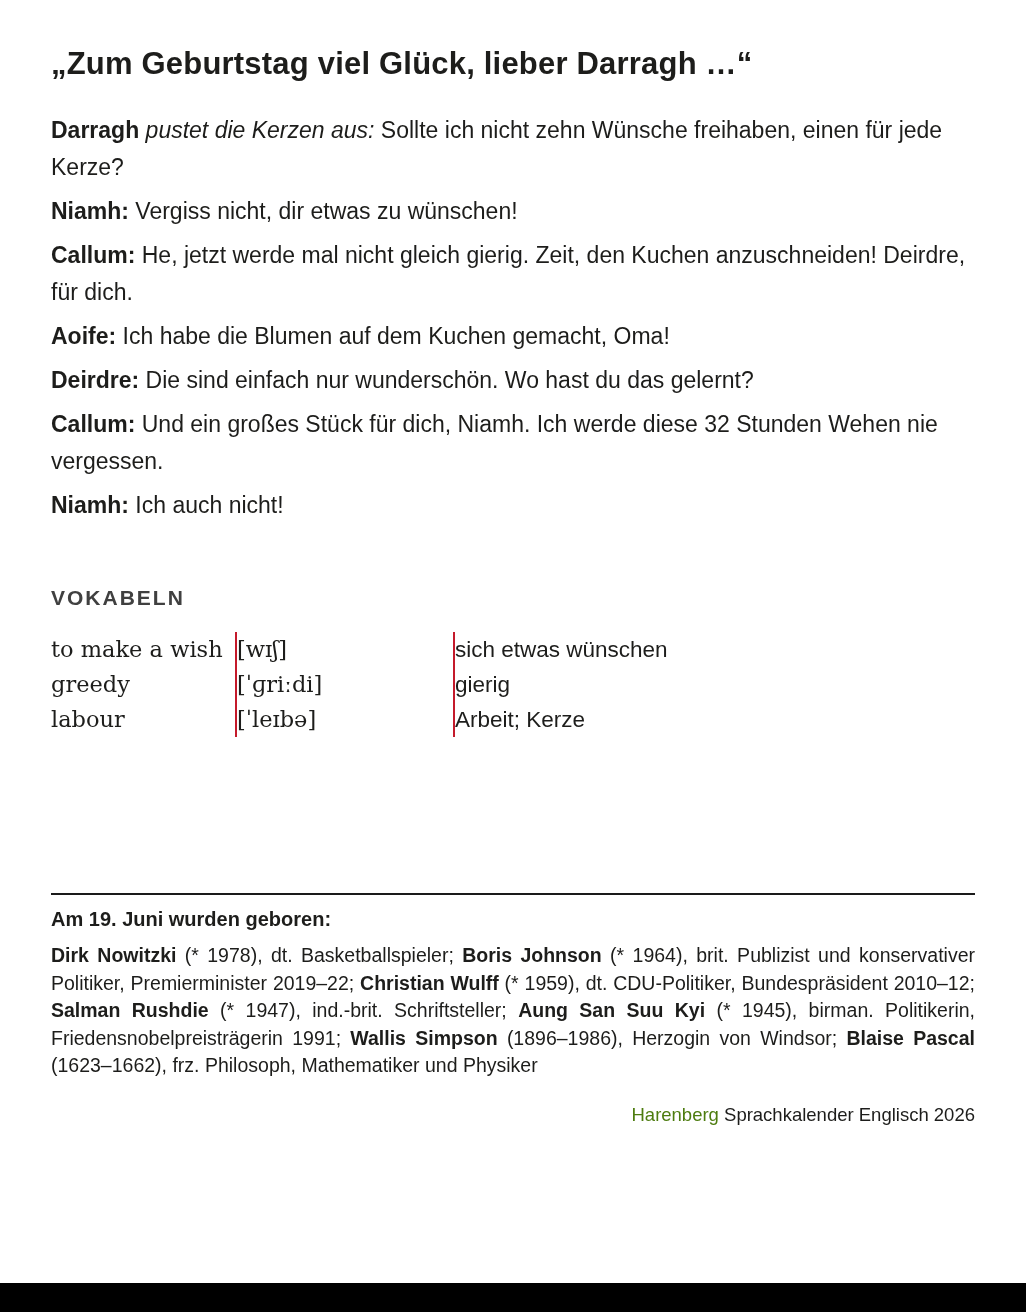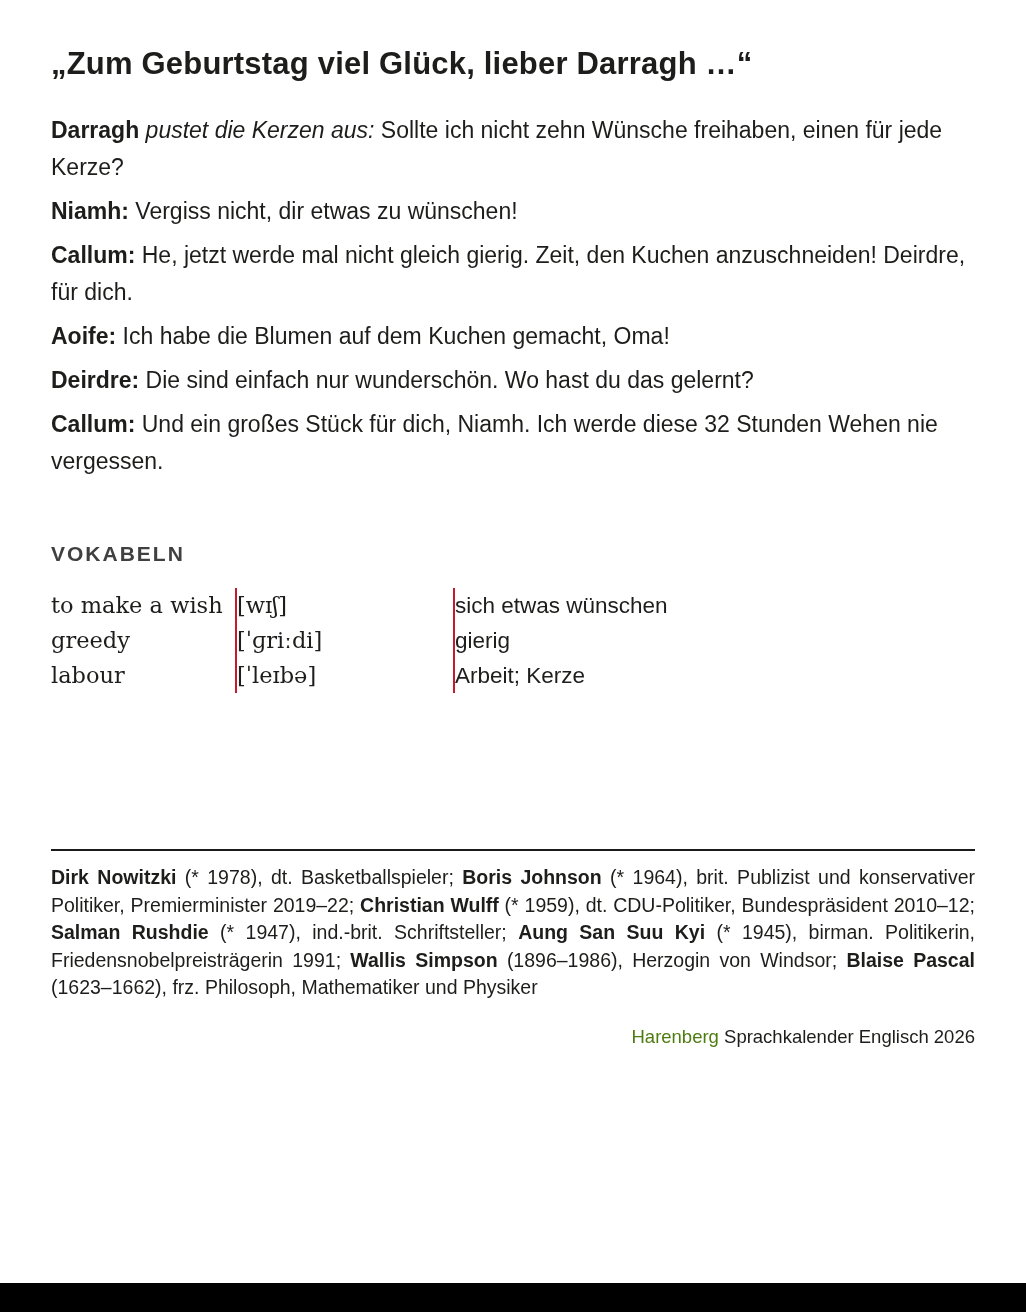--- a/index.html
+++ b/index.html
@@ -119,20 +119,25 @@
     <p>
       <span class="speaker">Deirdre:</span>
       <span class="stage"></span>
       <span>Die sind einfach nur wunderschön. Wo hast du das gelernt?</span>
     </p>
     <p>
       <span class="speaker">Callum:</span>
       <span class="stage"></span>
       <span>Und ein großes Stück für dich, Niamh. Ich werde diese 32 Stunden Wehen nie vergessen.</span>
     </p>
+    <p>
+      <span class="speaker">Niamh:</span>
+      <span class="stage"></span>
+      <span>Ich auch nicht!</span>
+    </p>
   </div>
 
   <div class="vokabeln-heading">VOKABELN</div>
 
   <table class="vocab">
     <tbody>
       <tr>
         <td class="vocab-en">to make a wish</td>
         <td class="vocab-ipa">[wɪʃ]</td>
         <td class="vocab-de">sich etwas wünschen</td>
@@ -145,20 +150,21 @@
       <tr>
         <td class="vocab-en">labour</td>
         <td class="vocab-ipa">[ˈleɪbə]</td>
         <td class="vocab-de">Arbeit; Kerze</td>
       </tr>
     </tbody>
   </table>
 
   <hr class="rule">
 
+  <div class="birth-heading">Am 19. Juni wurden geboren:</div>
 
   <p class="birth-text"><span class="person-name">Dirk Nowitzki</span><span> (* 1978), dt. Basketballspieler; </span><span class="person-name">Boris Johnson</span><span> (* 1964), brit. Publizist und konservativer Politiker, Premierminister 2019–22; </span><span class="person-name">Christian Wulff</span><span> (* 1959), dt. CDU-Politiker, Bundespräsident 2010–12; </span><span class="person-name">Salman Rushdie</span><span> (* 1947), ind.-brit. Schriftsteller; </span><span class="person-name">Aung San Suu Kyi</span><span> (* 1945), birman. Politikerin, Friedensnobelpreisträgerin 1991; </span><span class="person-name">Wallis Simpson</span><span> (1896–1986), Herzogin von Windsor; </span><span class="person-name">Blaise Pascal</span><span> (1623–1662), frz. Philosoph, Mathematiker und Physiker</span></p>
 
   <div class="footer">
     <span class="brand">Harenberg</span>
     <span>Sprachkalender Englisch 2026</span>
   </div>
 
 </div>
 

